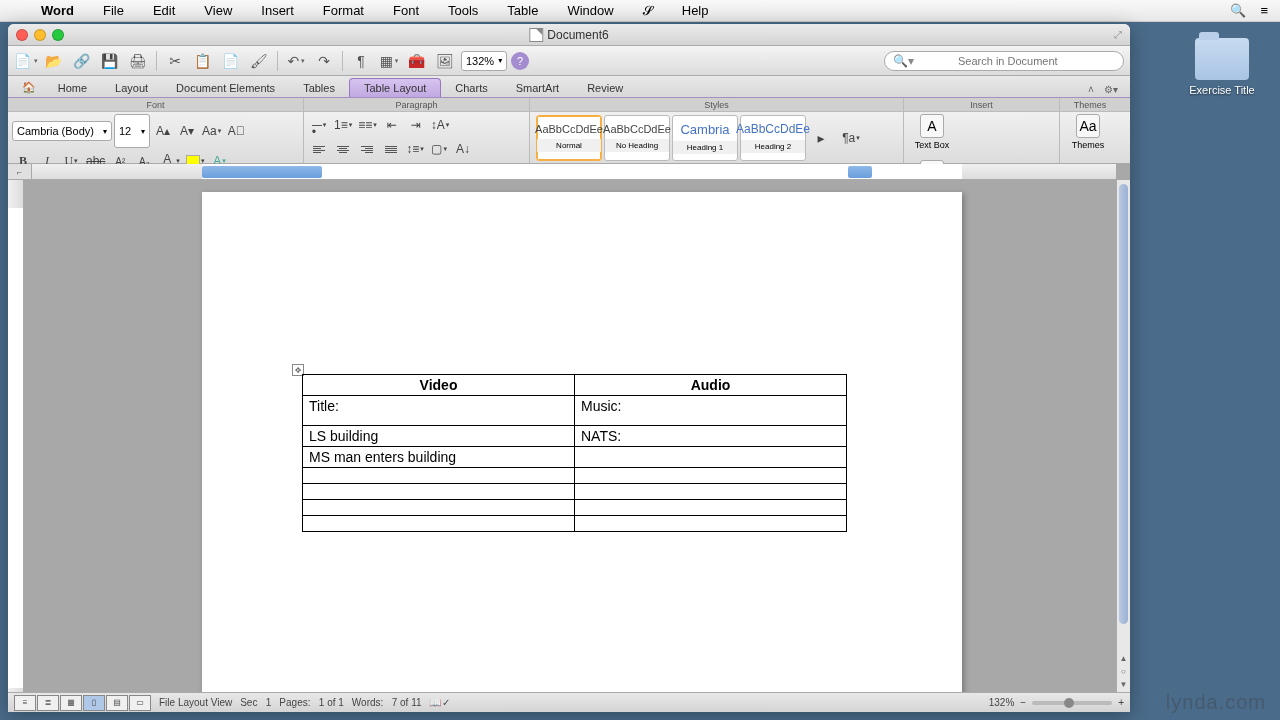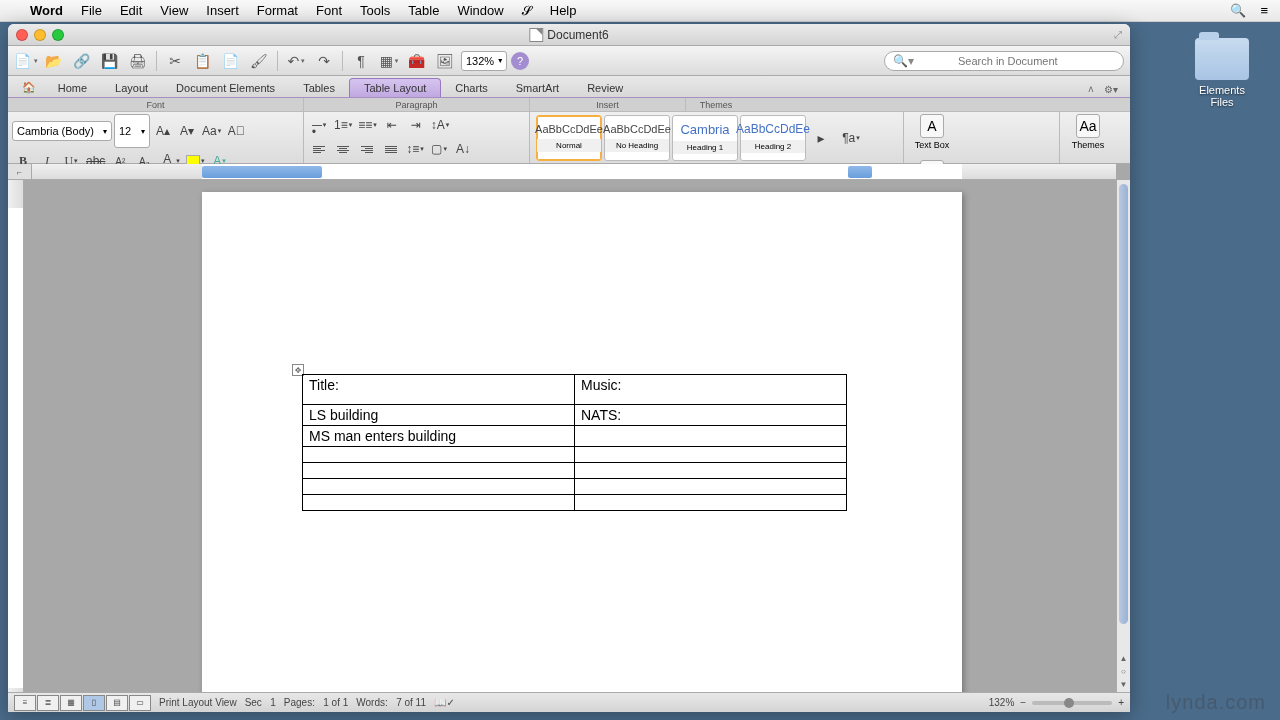--- a/index.html
+++ b/index.html
@@ -1,19 +1,19 @@
 <!DOCTYPE html>
 <html><head>
 <meta charset="utf-8">
 <style>
 * { margin: 0; padding: 0; box-sizing: border-box; font-family: "Lucida Grande", sans-serif; }
 body { background: #4a6b8a; width: 1280px; height: 720px; overflow: hidden; position: relative; }
 
 
-.mac-menubar { height: 22px; background: linear-gradient(#f8f8f8, #e8e8e8); display: flex; align-items: center; padding: 0 12px; font-size: 13px; gap: 18px; border-bottom: 1px solid #ccc; }
+.mac-menubar { height: 22px; background: linear-gradient(#f8f8f8, #e8e8e8); display: flex; align-items: center; padding: 0 12px; font-size: 13px; gap: 29px; border-bottom: 1px solid #ccc; }
 .mac-menubar .apple { font-size: 15px; }
 .mac-menubar .bold { font-weight: bold; }
 .mac-menubar .right { margin-left: auto; display: flex; gap: 14px; }
 
 
 .window { position: absolute; left: 8px; top: 24px; width: 1122px; height: 688px; background: #fff; border-radius: 6px 6px 0 0; box-shadow: 0 4px 20px rgba(0,0,0,.3); display: flex; flex-direction: column; overflow: hidden; }
 
 .titlebar { height: 22px; background: linear-gradient(#ebebeb, #d4d4d4); display: flex; align-items: center; padding: 0 8px; border-bottom: 1px solid #aaa; position: relative; }
 .traffic { display: flex; gap: 6px; }
 .traffic span { width: 12px; height: 12px; border-radius: 50%; border: 1px solid rgba(0,0,0,.2); }
@@ -141,21 +141,21 @@
   <span>𝓢</span>
   <span>Help</span>
   <div class="right">
     <span>🔍</span>
     <span>≡</span>
   </div>
 </div>
 
 <div class="desk-folder">
   <div class="ficn"></div>
-  <div class="flbl">Elements Files</div>
+  <div class="flbl">Exercise Title</div>
 </div>
 
 <div class="window">
 
   <div class="titlebar">
     <div class="traffic">
       <span class="tl-red"></span>
       <span class="tl-yel"></span>
       <span class="tl-grn"></span>
     </div>
@@ -207,20 +207,21 @@
     <span class="rt">Review</span>
     <div class="rt-right">
       <span>˄</span>
       <span>⚙▾</span>
     </div>
   </div>
 
   <div class="ribbon-header">
     <div class="rh-grp" style="width:296px">Font</div>
     <div class="rh-grp" style="width:226px">Paragraph</div>
+    <div class="rh-grp" style="width:374px">Styles</div>
     <div class="rh-grp" style="width:156px">Insert</div>
     <div class="rh-grp" style="width:60px;border-right:none">Themes</div>
   </div>
 
   <div class="ribbon-body">
 
     <div class="rb-grp" style="width:296px">
       <div class="rb-row">
         <div class="fontname">
             <span>Cambria (Body)</span>
@@ -363,20 +364,24 @@
     </div>
     <div class="doc-scroll">
       <div class="page">
         <div class="table-handle">✥</div>
         <table class="doc-table">
           <colgroup>
               <col class="c1">
               <col class="c2">
             </colgroup>
           <tbody>
+              <tr>
+            <th>Video</th>
+            <th>Audio</th>
+          </tr>
           <tr>
                 <td style="height:30px">Title:</td>
                 <td>Music:</td>
               </tr>
           <tr>
                 <td>LS building</td>
                 <td>NATS:</td>
               </tr>
           <tr>
                 <td>MS man enters building</td>
@@ -414,21 +419,21 @@
 
   <div class="statusbar">
     <div class="sb-views">
       <span>≡</span>
       <span>≣</span>
       <span>▦</span>
       <span class="active">▯</span>
       <span>▤</span>
       <span>▭</span>
     </div>
-    <span>Print Layout View</span>
+    <span>File Layout View</span>
     <span><span>Sec</span>&nbsp;&nbsp;&nbsp;<span>1</span></span>
     <span><span>Pages:</span>&nbsp;&nbsp;&nbsp;<span>1 of 1</span></span>
     <span><span>Words:</span>&nbsp;&nbsp;&nbsp;<span>7 of 11</span></span>
     <span>📖✓</span>
     <div class="sb-zoom">
       <span>132%</span>
       <span>−</span>
       <div class="sb-slider"></div>
       <span>+</span>
     </div>

